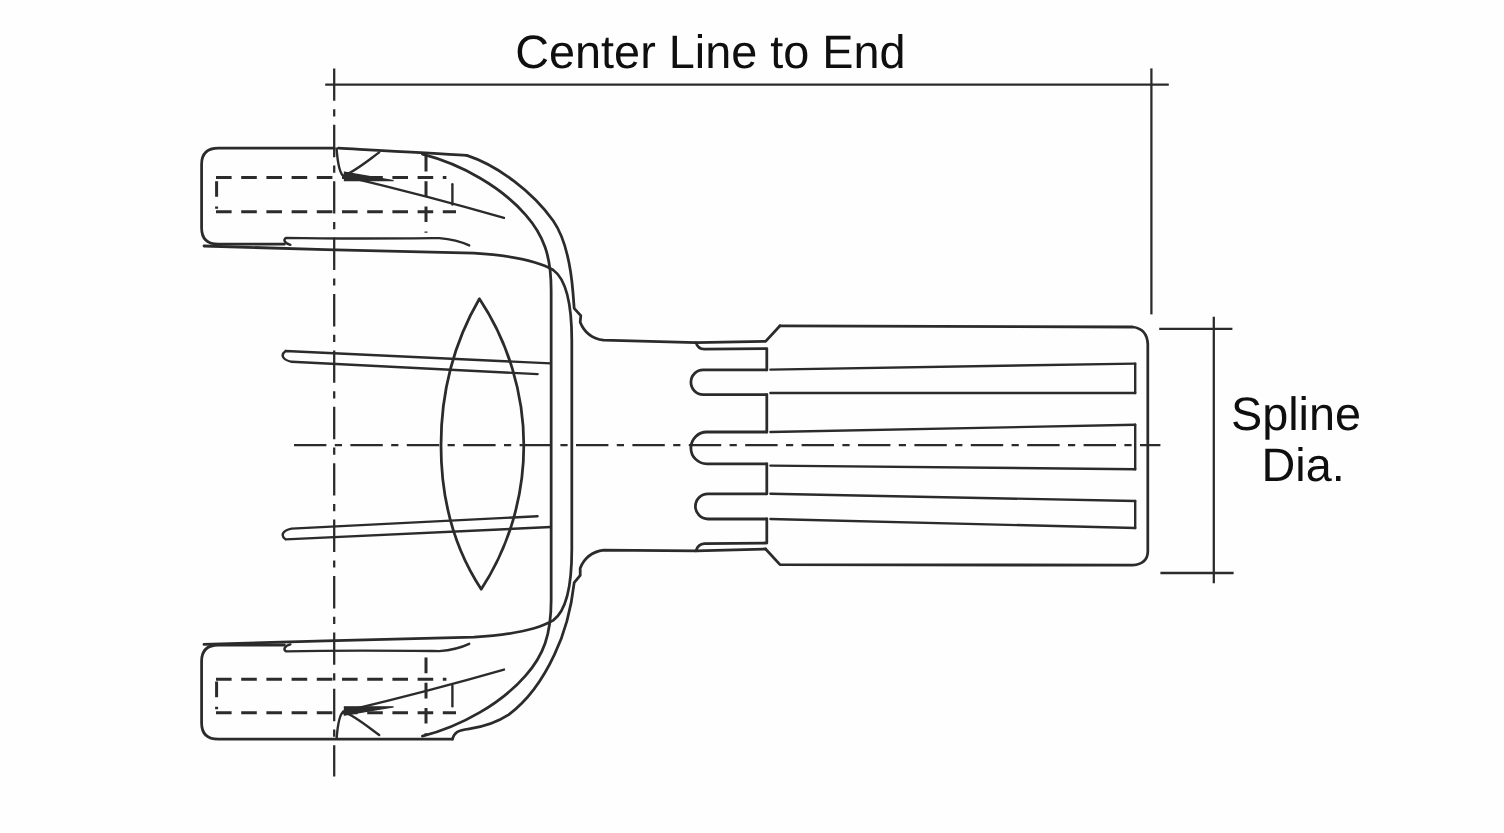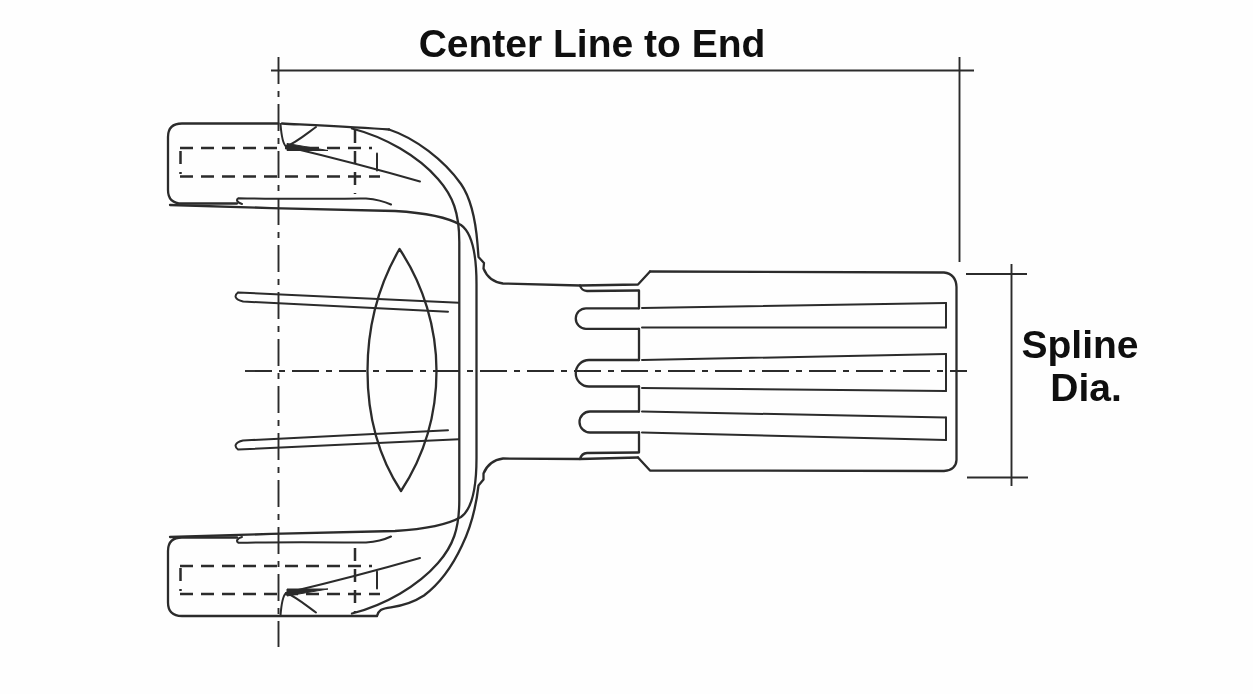--- a/index.html
+++ b/index.html
@@ -6,21 +6,20 @@
     margin: 0;
     padding: 0;
     background: #ffffff;
     overflow: hidden;
   }
   .canvas {
     position: relative;
     width: 1253px;
     height: 694px;
     background: #ffffff;
-    font-weight: bold;
   }
   svg { display: block; }
   .part {
     fill: none;
     stroke-width: 2.3;
     stroke-linejoin: round;
     stroke-linecap: round;
   }
   .part-thin {
     fill: none;

